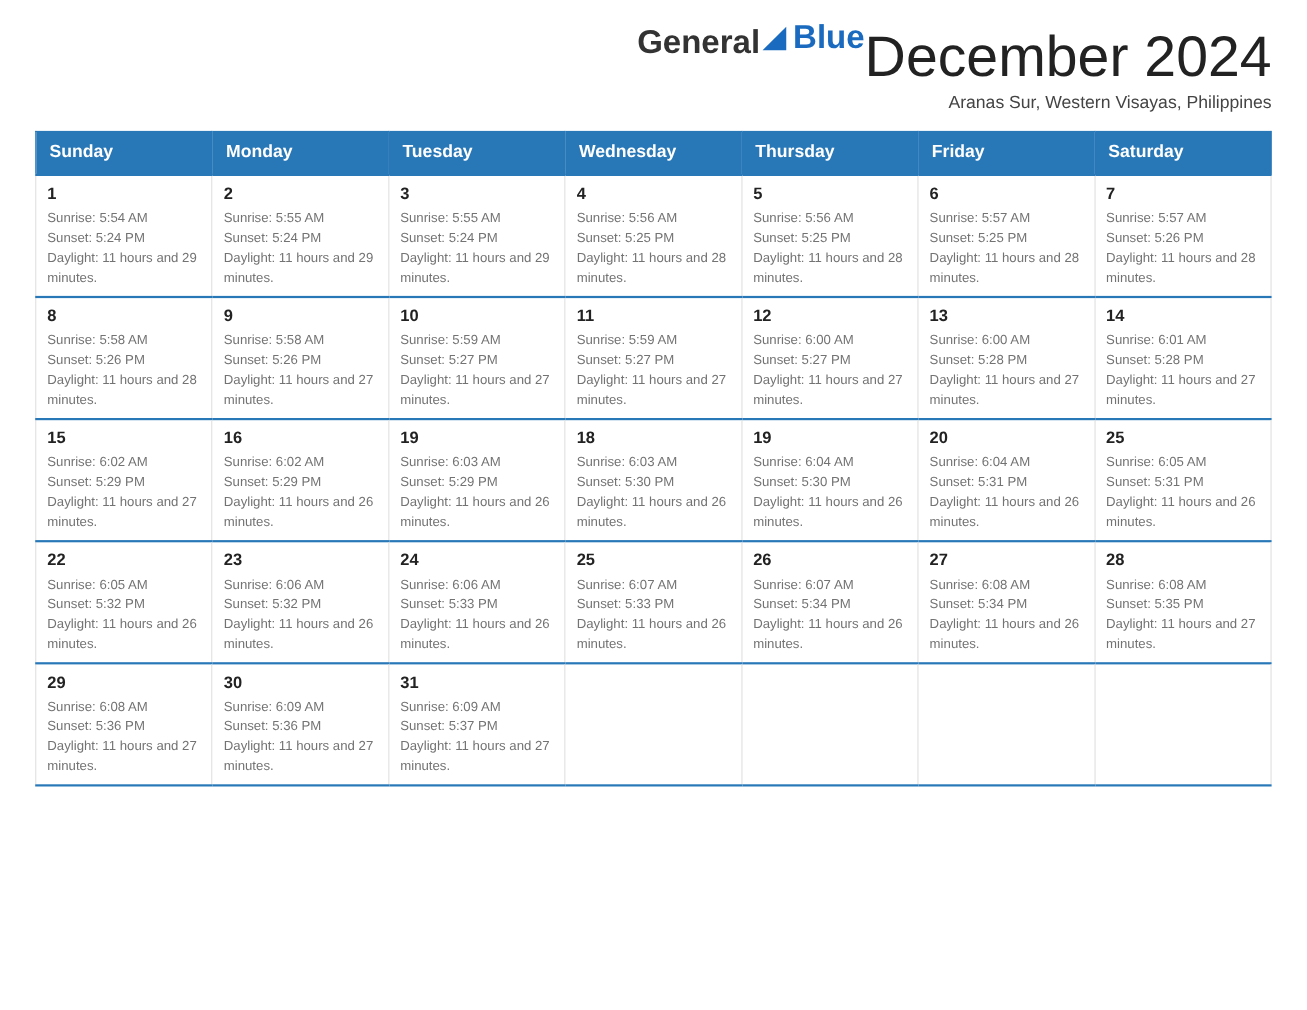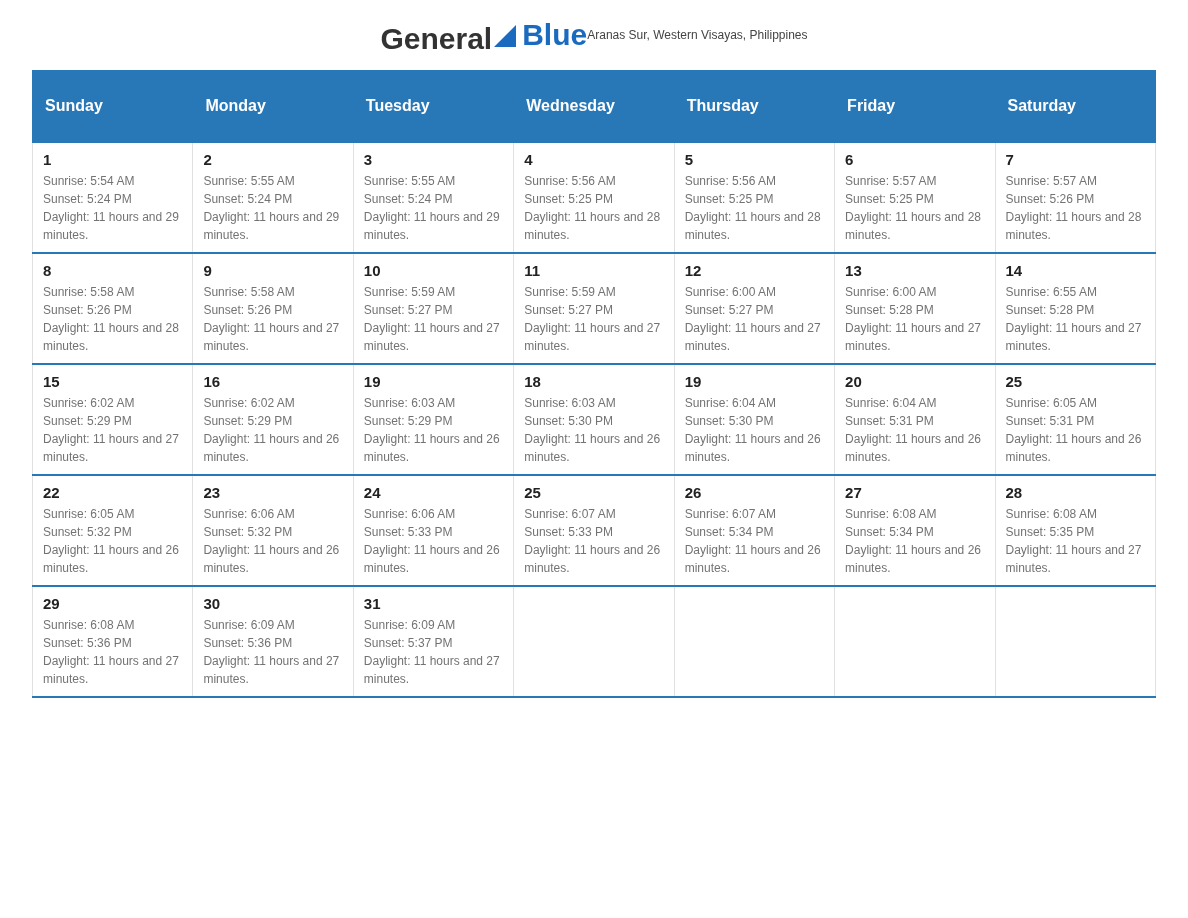--- a/index.html
+++ b/index.html
@@ -5,54 +5,54 @@
     * { box-sizing: border-box; margin: 0; padding: 0; }
     body {
       font-family: Arial, sans-serif;
       background: #fff;
       padding: 24px 32px;
       width: 1188px;
       min-height: 918px;
     }
     .header {
       display: flex;
-      justify-content: center;
+      justify-content: flex-end;
       align-items: flex-start;
       margin-bottom: 14px;
     }
     .logo {
       display: flex;
       align-items: center;
       gap: 4px;
     }
     .title-block {
       text-align: right;
     }
     .month-title {
       font-size: 52px;
       font-weight: 300;
       color: #222;
       line-height: 1.1;
     }
     .location-title {
-      font-size: 12px;
+      font-size: 16px;
       color: #444;
       margin-top: 4px;
     }
     .calendar {
       width: 100%;
       border-collapse: collapse;
       margin-top: 16px;
     }
     .calendar th {
       background-color: #2878b8;
       color: #fff;
       font-size: 16px;
       font-weight: 600;
-      padding: 26px 12px;
+      padding: 10px 12px;
       text-align: left;
       border: 1px solid #2878b8;
     }
     .calendar td {
       vertical-align: top;
       padding: 8px 10px;
       border: 1px solid #ccc;
       font-size: 13px;
       color: #222;
       width: calc(100% / 7);
@@ -92,20 +92,21 @@
         <svg width="22" height="22" viewBox="0 0 22 22">
           <polygon points="0,22 22,22 22,0" fill="#1a6bbf"></polygon>
         </svg>
       </div>
     </div>
     <div style="margin-left:0;">
       <span style="font-size:30px; font-weight:bold; color:#1a6bbf; font-family: Arial, sans-serif; display:block; margin-top:-8px; padding-left:2px;">Blue</span>
     </div>
   </div>
   <div class="title-block">
+    <div class="month-title">December 2024</div>
     <div class="location-title">Aranas Sur, Western Visayas, Philippines</div>
   </div>
 </div>
 
 <table class="calendar">
   <thead>
     <tr>
       <th>Sunday</th>
       <th>Monday</th>
       <th>Tuesday</th>
@@ -219,21 +220,21 @@
         <span class="day-num">13</span>
         <div class="day-info">
           <span>Sunrise: 6:00 AM</span><br>
           <span>Sunset: 5:28 PM</span><br>
           <span>Daylight: 11 hours and 27 minutes.</span>
         </div>
       </td>
         <td>
         <span class="day-num">14</span>
         <div class="day-info">
-          <span>Sunrise: 6:55 AM</span><br>
+          <span>Sunrise: 6:01 AM</span><br>
           <span>Sunset: 5:28 PM</span><br>
           <span>Daylight: 11 hours and 27 minutes.</span>
         </div>
       </td>
       </tr>
       <tr>
         <td>
         <span class="day-num">15</span>
         <div class="day-info">
           <span>Sunrise: 6:02 AM</span><br>

